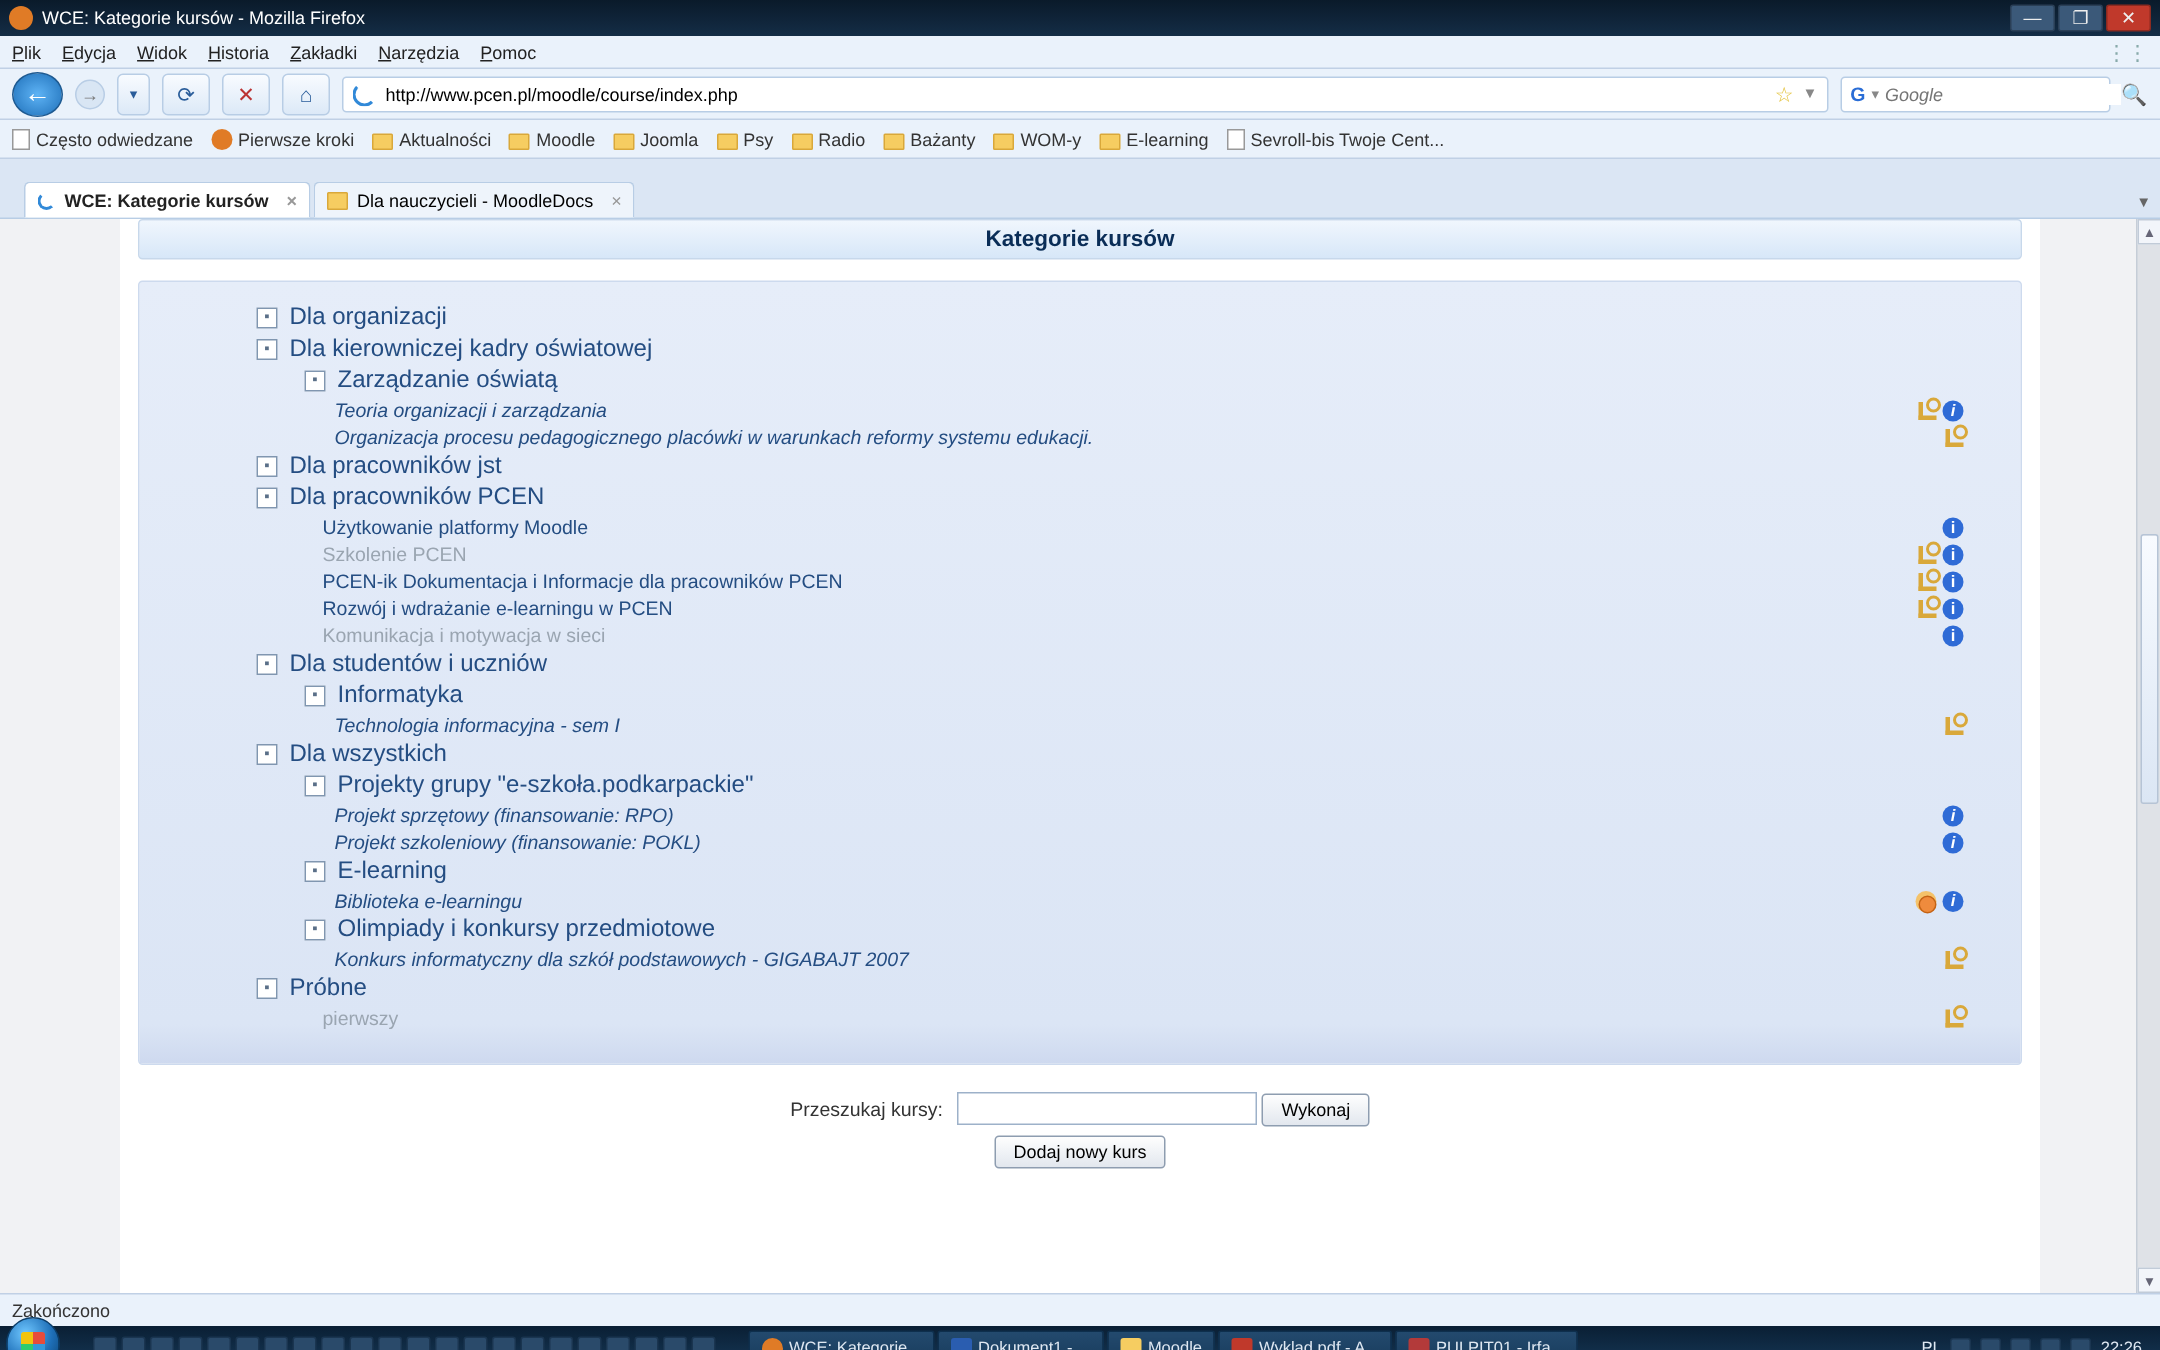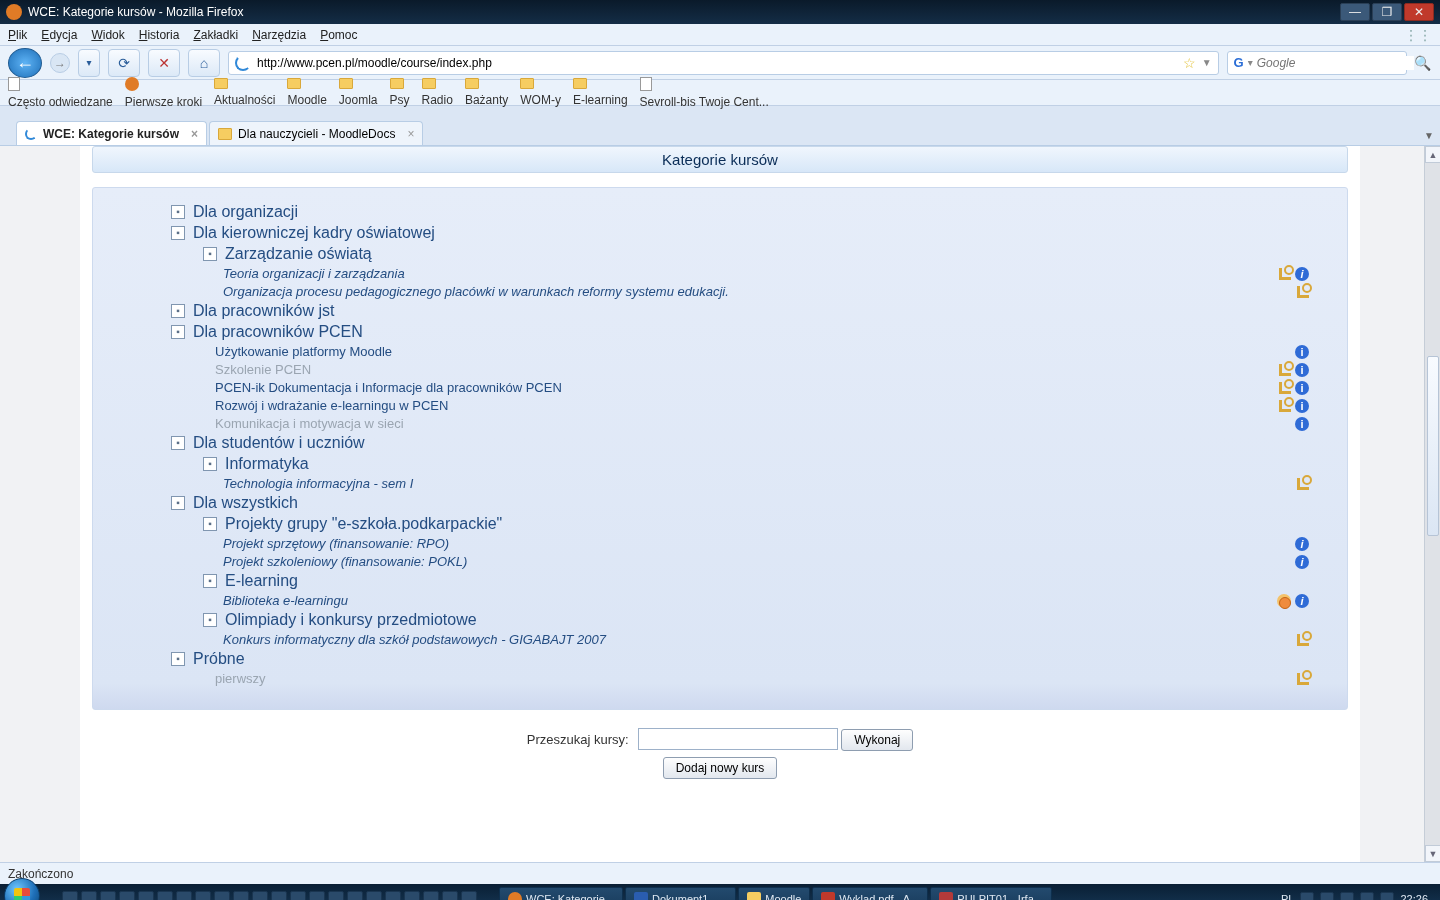--- a/index.html
+++ b/index.html
@@ -26,42 +26,42 @@
 #url input{ flex:1;border:none;outline:none;font-size:12px; }
 #url .star{ color:#e3c23a;font-size:14px; }
 #url .drop{ color:#888;font-size:10px; }
 #search{ width:180px;height:24px;border:1px solid #b8cde5;background:#fff;border-radius:3px;display:flex;align-items:center;padding:0 6px;gap:4px; }
 #search .g{ font-weight:bold;font-size:13px; }
 #search .g b:nth-child(1){color:#2a6dd6}#search .g b:nth-child(2){color:#d62e2e}#search .g b:nth-child(3){color:#f4b400}
 #search input{ flex:1;border:none;outline:none;color:#888;font-style:italic;font-size:12px; }
 #navbar .mag{ color:#2a6dd6;font-size:14px; }
 
 #bookbar{ height:26px;background:#eaf2fb;border-bottom:1px solid #c0d0e5;display:flex;align-items:center;padding:0 8px;gap:12px;font-size:12px;color:#333; }
-#bookbar .bm{ display:flex;align-items:flex-start;gap:4px;flex-direction:column; }
+#bookbar .bm{ display:flex;align-items:flex-end;gap:4px; }
 #bookbar .fold{ width:14px;height:11px;background:#f6cd61;border:1px solid #d9a83a;border-radius:1px;display:inline-block; }
 #bookbar .page{ width:12px;height:14px;background:#fff;border:1px solid #999;display:inline-block; }
 
 #tabbar{ height:40px;background:#dbe6f4;border-bottom:1px solid #b8cde5;display:flex;align-items:flex-end;padding-left:16px;justify-content:flex-end; }
 .tab{ height:24px;display:flex;align-items:center;gap:6px;padding:0 8px;border:1px solid #b8cde5;border-bottom:none;border-radius:4px 4px 0 0;background:#eef4fb;margin-right:2px;max-width:230px;font-size:12px; }
 .tab.active{ background:#fff;font-weight:bold; color:#222;}
 .tab .x{ color:#999;font-size:12px;margin-left:6px; }
 .tab .ico{ width:14px;height:14px;display:inline-flex;align-items:center;justify-content:center; }
 .tab .ico.spin{ border:2px solid #3189d8;border-top-color:transparent;border-right-color:transparent;border-radius:50%;width:12px;height:12px; }
 .tab .ico.md{ width:14px;height:12px;background:#f6cd61;border:1px solid #d9a83a;border-radius:1px; }
 #tabbar .plus{ margin-left:auto;padding:4px 6px;color:#666;font-size:10px; }
 
 
 #viewport{ height:calc(900px - 24px - 22px - 34px - 26px - 26px - 22px - 30px); overflow:hidden;background:#f1f2f4; position:relative;}
 #scroll { background:#dfe2e7; position:absolute; right:-1px;top:0;bottom:0;width:17px;border-left:1px solid #c5cdd7; }
 #scroll .up,#scroll .dn{ height:17px;background:#f2f5fa;border:1px solid #c1cbd8;display:flex;align-items:center;justify-content:center;font-size:9px;color:#667; }
 #scroll .dn{ position:absolute;bottom:0;left:0;right:0; }
 #scroll .thumb{ position:absolute;left:2px;right:2px;top:210px;height:180px;background:linear-gradient(#f8fbff,#dbe6f4);border:1px solid #b6c4d6;border-radius:2px; }
 
 #page{ width:1280px;margin:0 auto;background:#fff;height:100%;padding:0 12px; }
-#header{ background:linear-gradient(#f0f6fd,#d7e7f8);border:1px solid #c7d8eb;border-radius:3px;text-align:center;color:#0a2d57;font-weight:normal;font-size:15px;padding:4px;margin-bottom:14px; }
+#header{ background:linear-gradient(#f0f6fd,#d7e7f8);border:1px solid #c7d8eb;border-radius:3px;text-align:center;color:#0a2d57;font-weight:bold;font-size:15px;padding:4px;margin-bottom:14px; }
 #box{ background:linear-gradient(#e6edf9 0%, #dbe5f5 95%, #ced9ef 100%);border:1px solid #cddaee;border-radius:3px;padding:12px 18px 20px;margin-bottom:18px; }
 
 .tree{ color:#234; font-size:14px; }
 .cat{ color:#244d82; font-size:16px; margin:3px 0; display:flex; align-items:center; }
 .cat a, .course a, .course span.txt{ color:#244d82; }
 .cat.l1{ margin-left:60px; }
 .cat.l2{ margin-left:92px; }
 .toggle{ width:14px;height:14px;border:1px solid #8096b0;background:#fff;display:inline-flex;align-items:center;justify-content:center;font-size:10px;color:#5a6f88;margin-right:8px;line-height:1; }
 .course{ display:flex;align-items:center;margin:3px 0;font-size:13px; }
 .course.l3{ margin-left:112px;font-style:italic; }

